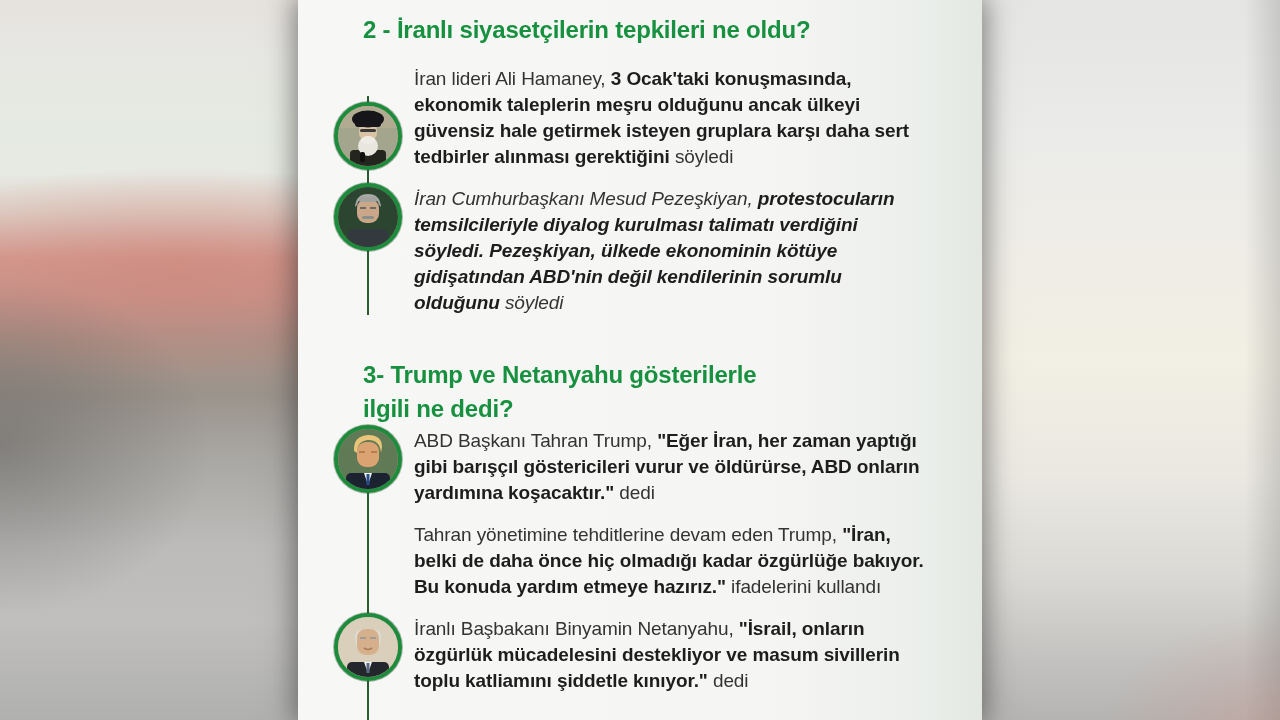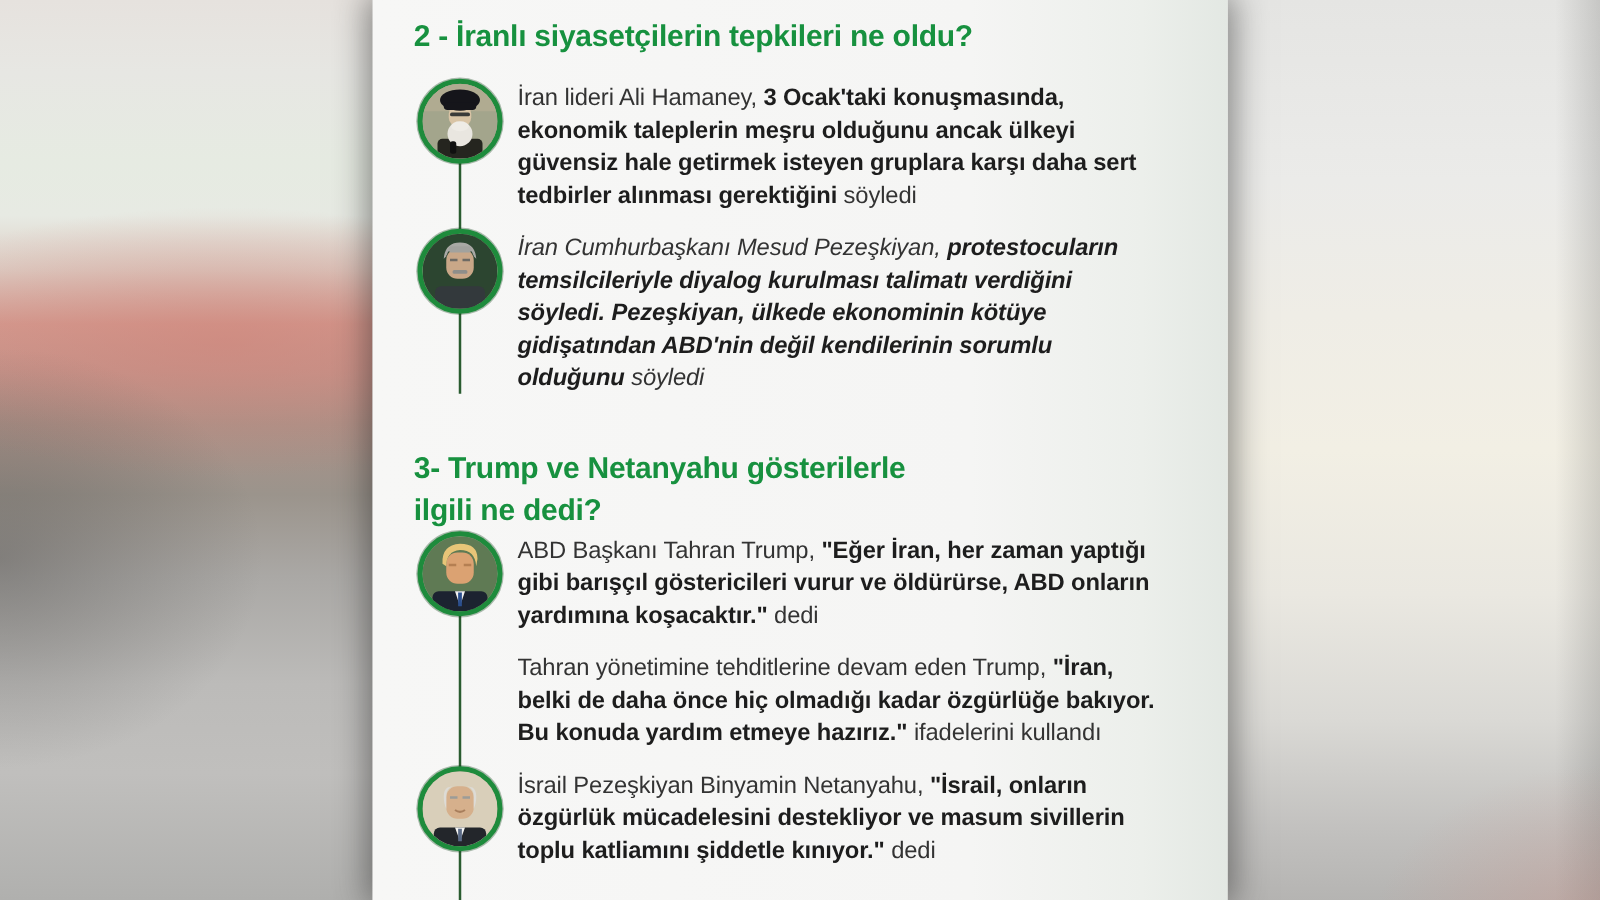--- a/index.html
+++ b/index.html
@@ -43,24 +43,25 @@
     background:linear-gradient(90deg,#f7f7f6 0%,#f5f5f4 70%,#ecefeb 90%,#e3e8e3 100%);
     box-shadow:0 0 26px 4px rgba(40,40,40,0.55);
     padding-top:16px;
   }
   .section-heading{
     font-size:24px;line-height:34px;font-weight:700;
     color:var(--heading_green);
     padding-left:33px;
     letter-spacing:-0.2px;
     white-space:pre-line;
+    margin-left:32px;
   }
   .section-heading.first{line-height:28px;}
   .row{display:flex;position:relative;z-index:2;}
-  .row-hamaney{margin-top:22px;}
+  .row-hamaney{margin-top:22px;align-items:flex-end;}
   .row-pezeskiyan{margin-top:16px;font-style:italic;}
   .heading-trump{margin-top:42px;}
   .row-trump{margin-top:2px;}
   .row-trump2{margin-top:16px;align-items:center;}
   .row-netanyahu{margin-top:16px;}
   .avatar-col{width:116px;flex:none;position:relative;}
   .avatar{
     width:68px;height:68px;margin-left:36px;margin-top:-3px;
     border-radius:50%;
     border:4px solid var(--ring_green);
@@ -171,16 +172,16 @@
           <rect x="28.5" y="46" width="3" height="10" fill="#5a6a86"></rect>
           <rect x="19" y="12" width="22" height="26" rx="9" fill="#d6b08c"></rect>
           <path d="M17,20 Q17,26 19,30 L19,20 Q19,14 24,12 L20,13 Q17,15 17,20 Z" fill="#dddbd6"></path>
           <path d="M43,20 Q43,26 41,30 L41,20 Q41,14 36,12 L40,13 Q43,15 43,20 Z" fill="#dddbd6"></path>
           <rect x="22" y="20" width="6" height="2" fill="#9c9c98"></rect>
           <rect x="32" y="20" width="6" height="2" fill="#9c9c98"></rect>
           <path d="M26,31 Q30,34 34,31" stroke="#a87e5c" stroke-width="1.6" fill="none"></path>
         </svg>
       </div>
     </div>
-    <p class="item-text"><span>İsrail Pezeşkiyan Binyamin Netanyahu, </span><b>"İsrail, onların özgürlük mücadelesini destekliyor ve masum sivillerin toplu katliamını şiddetle kınıyor."</b><span> dedi</span></p>
+    <p class="item-text"><span>İranlı Başbakanı Binyamin Netanyahu, </span><b>"İsrail, onların özgürlük mücadelesini destekliyor ve masum sivillerin toplu katliamını şiddetle kınıyor."</b><span> dedi</span></p>
   </div>
 
 </div>
 
 </body></html>

